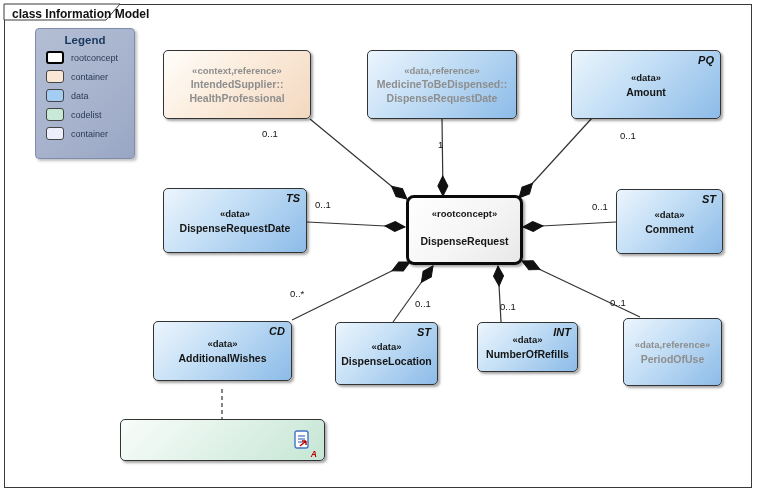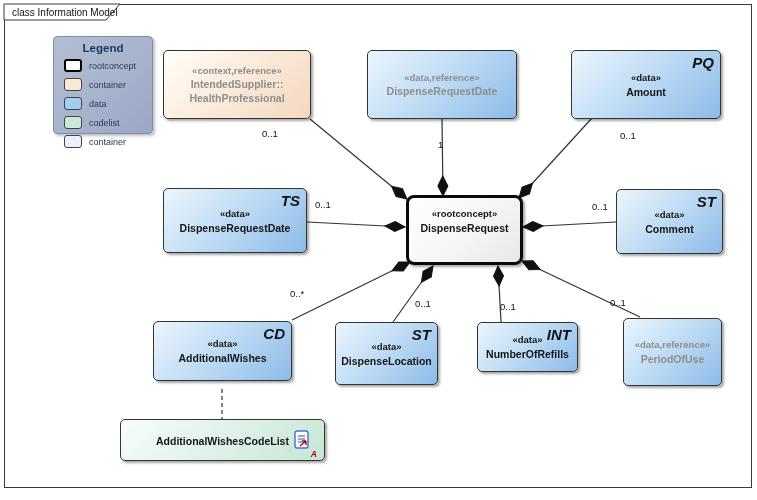--- a/index.html
+++ b/index.html
@@ -9,30 +9,29 @@
     font-family:"Liberation Sans", sans-serif;
     overflow:hidden;
   }
   .frame {
     position:absolute; left:4px; top:4px; width:748px; height:484px;
     border:1px solid #3a3a3a; background:#ffffff; box-sizing:border-box;
   }
   .svg-layer { position:absolute; left:0; top:0; width:757px; height:500px; }
   .tab-label {
     position:absolute; left:12px; top:7px;
-    font-size:10px; font-weight:normal; color:#111;text-align:right;
+    font-size:12px; font-weight:bold; color:#111;text-align:right;
   }
   
   .legend {
-    position:absolute; left:35px; top:36px; width:100px; height:98px;
+    position:absolute; left:35px; top:28px; width:100px; height:131px;
     background:linear-gradient(135deg,#b3bed4 0%,#a6b2cc 60%,#99a6c4 100%);
     border:1px solid #7f8cab; border-radius:4px; box-sizing:border-box;
     box-shadow:2px 2px 3px rgba(0,0,0,0.25);
     padding:5px 0 0 0;
-    margin-left:18px;
   }
   .legend-title {
     text-align:center; font-size:11.5px; font-weight:bold; color:#17375e;
     margin-bottom:4px;
   }
   .legend-item { display:flex; align-items:center; margin:4px 0 4px 10px; height:15px; }
   .legend-swatch {
     width:18px; height:13px; border-radius:3px; border:1px solid #444;
     box-sizing:border-box; flex:0 0 auto;
   }
@@ -44,29 +43,29 @@
     border:1px solid #333333; border-radius:5px;
     box-shadow:2px 2px 2.5px rgba(0,0,0,0.35);
     display:flex; flex-direction:column; align-items:center; justify-content:center;
     text-align:center; z-index:3;
   }
   .node .stereo { font-size:9.5px; font-weight:bold; color:#151515; line-height:13px; }
   .node .name  { font-size:10.5px; font-weight:bold; color:#151515; line-height:14px; margin-top:1px; }
   .node .nline { font-size:10.5px; font-weight:bold; color:#151515; line-height:14px; }
   .node .tag {
     position:absolute; top:3px; right:6px;
-    font-size:15px; font-style:italic; font-weight:bold; color:#111;
+    font-size:11px; font-style:italic; font-weight:bold; color:#111;
   }
   .node.data { background:linear-gradient(135deg,#ecf5fd 0%,#c6e0f6 40%,#8cbbe8 100%); }
   .node.container-node { background:linear-gradient(135deg,#fffefb 0%,#fbecdc 45%,#f3d8c0 100%); }
   .node.gray .stereo, .node.gray .name, .node.gray .nline { color:#8e8e8e; }
   .node.root {
     border:3px solid #0a0a0a; border-radius:8px;
     background:linear-gradient(135deg,#ffffff 0%,#f5f5f5 55%,#e8e8e8 100%);
-    justify-content:flex-start; padding-top:9px; z-index:4;
+    justify-content:flex-start; padding-top:9px; z-index:4;gap:13px;
   }
   .node.codelist-node {
     background:linear-gradient(135deg,#f8fdfa 0%,#ddf0e6 55%,#c5e6d4 100%);
   }
   .codelist-letter {
     position:absolute; right:7px; bottom:1px;
     font-size:8.5px; font-weight:bold; font-style:italic; color:#c00000;
   }
   .codelist-icon { position:absolute; right:14px; top:10px; }
   
@@ -129,20 +128,21 @@
 </div>
 
 <div class="node container-node gray" style="left:163px;top:50px;width:148px;height:69px;text-align:right;">
   <span class="stereo">«context,reference»</span>
   <span class="nline">IntendedSupplier::</span>
   <span class="nline">HealthProfessional</span>
 </div>
 
 <div class="node data gray" style="left:367px;top:50px;width:150px;height:69px;">
   <span class="stereo">«data,reference»</span>
+  <span class="nline">MedicineToBeDispensed::</span>
   <span class="nline">DispenseRequestDate</span>
 </div>
 
 <div class="node data" style="left:571px;top:50px;width:150px;height:69px;">
   <span class="tag">PQ</span>
   <span class="stereo">«data»</span>
   <span class="name">Amount</span>
 </div>
 
 <div class="node data" style="left:163px;top:188px;width:144px;height:65px;">
@@ -179,21 +179,20 @@
   <span class="stereo">«data»</span>
   <span class="name">NumberOfRefills</span>
 </div>
 
 <div class="node data gray" style="left:623px;top:318px;width:99px;height:68px;">
   <span class="stereo">«data,reference»</span>
   <span class="name">PeriodOfUse</span>
 </div>
 
 <div class="node codelist-node" style="left:120px;top:419px;width:205px;height:42px;">
-  <span class="name">AdditionalWishesCodeList</span>
   <span class="codelist-icon">
     <svg width="16" height="20" viewBox="0 0 16 20">
       <rect x="1" y="1" width="13" height="17" rx="2" fill="#ffffff" stroke="#4472c4" stroke-width="1.4"></rect>
       <line x1="4" y1="6" x2="11" y2="6" stroke="#4472c4" stroke-width="1.2"></line>
       <line x1="4" y1="9" x2="11" y2="9" stroke="#4472c4" stroke-width="1.2"></line>
       <line x1="4" y1="12" x2="9" y2="12" stroke="#4472c4" stroke-width="1.2"></line>
       <path d="M6 16 L12 11 M12 11 L12 15 M12 11 L8 11" stroke="#c00000" stroke-width="1.4" fill="none"></path>
     </svg>
   </span>
   <span class="codelist-letter">A</span>

